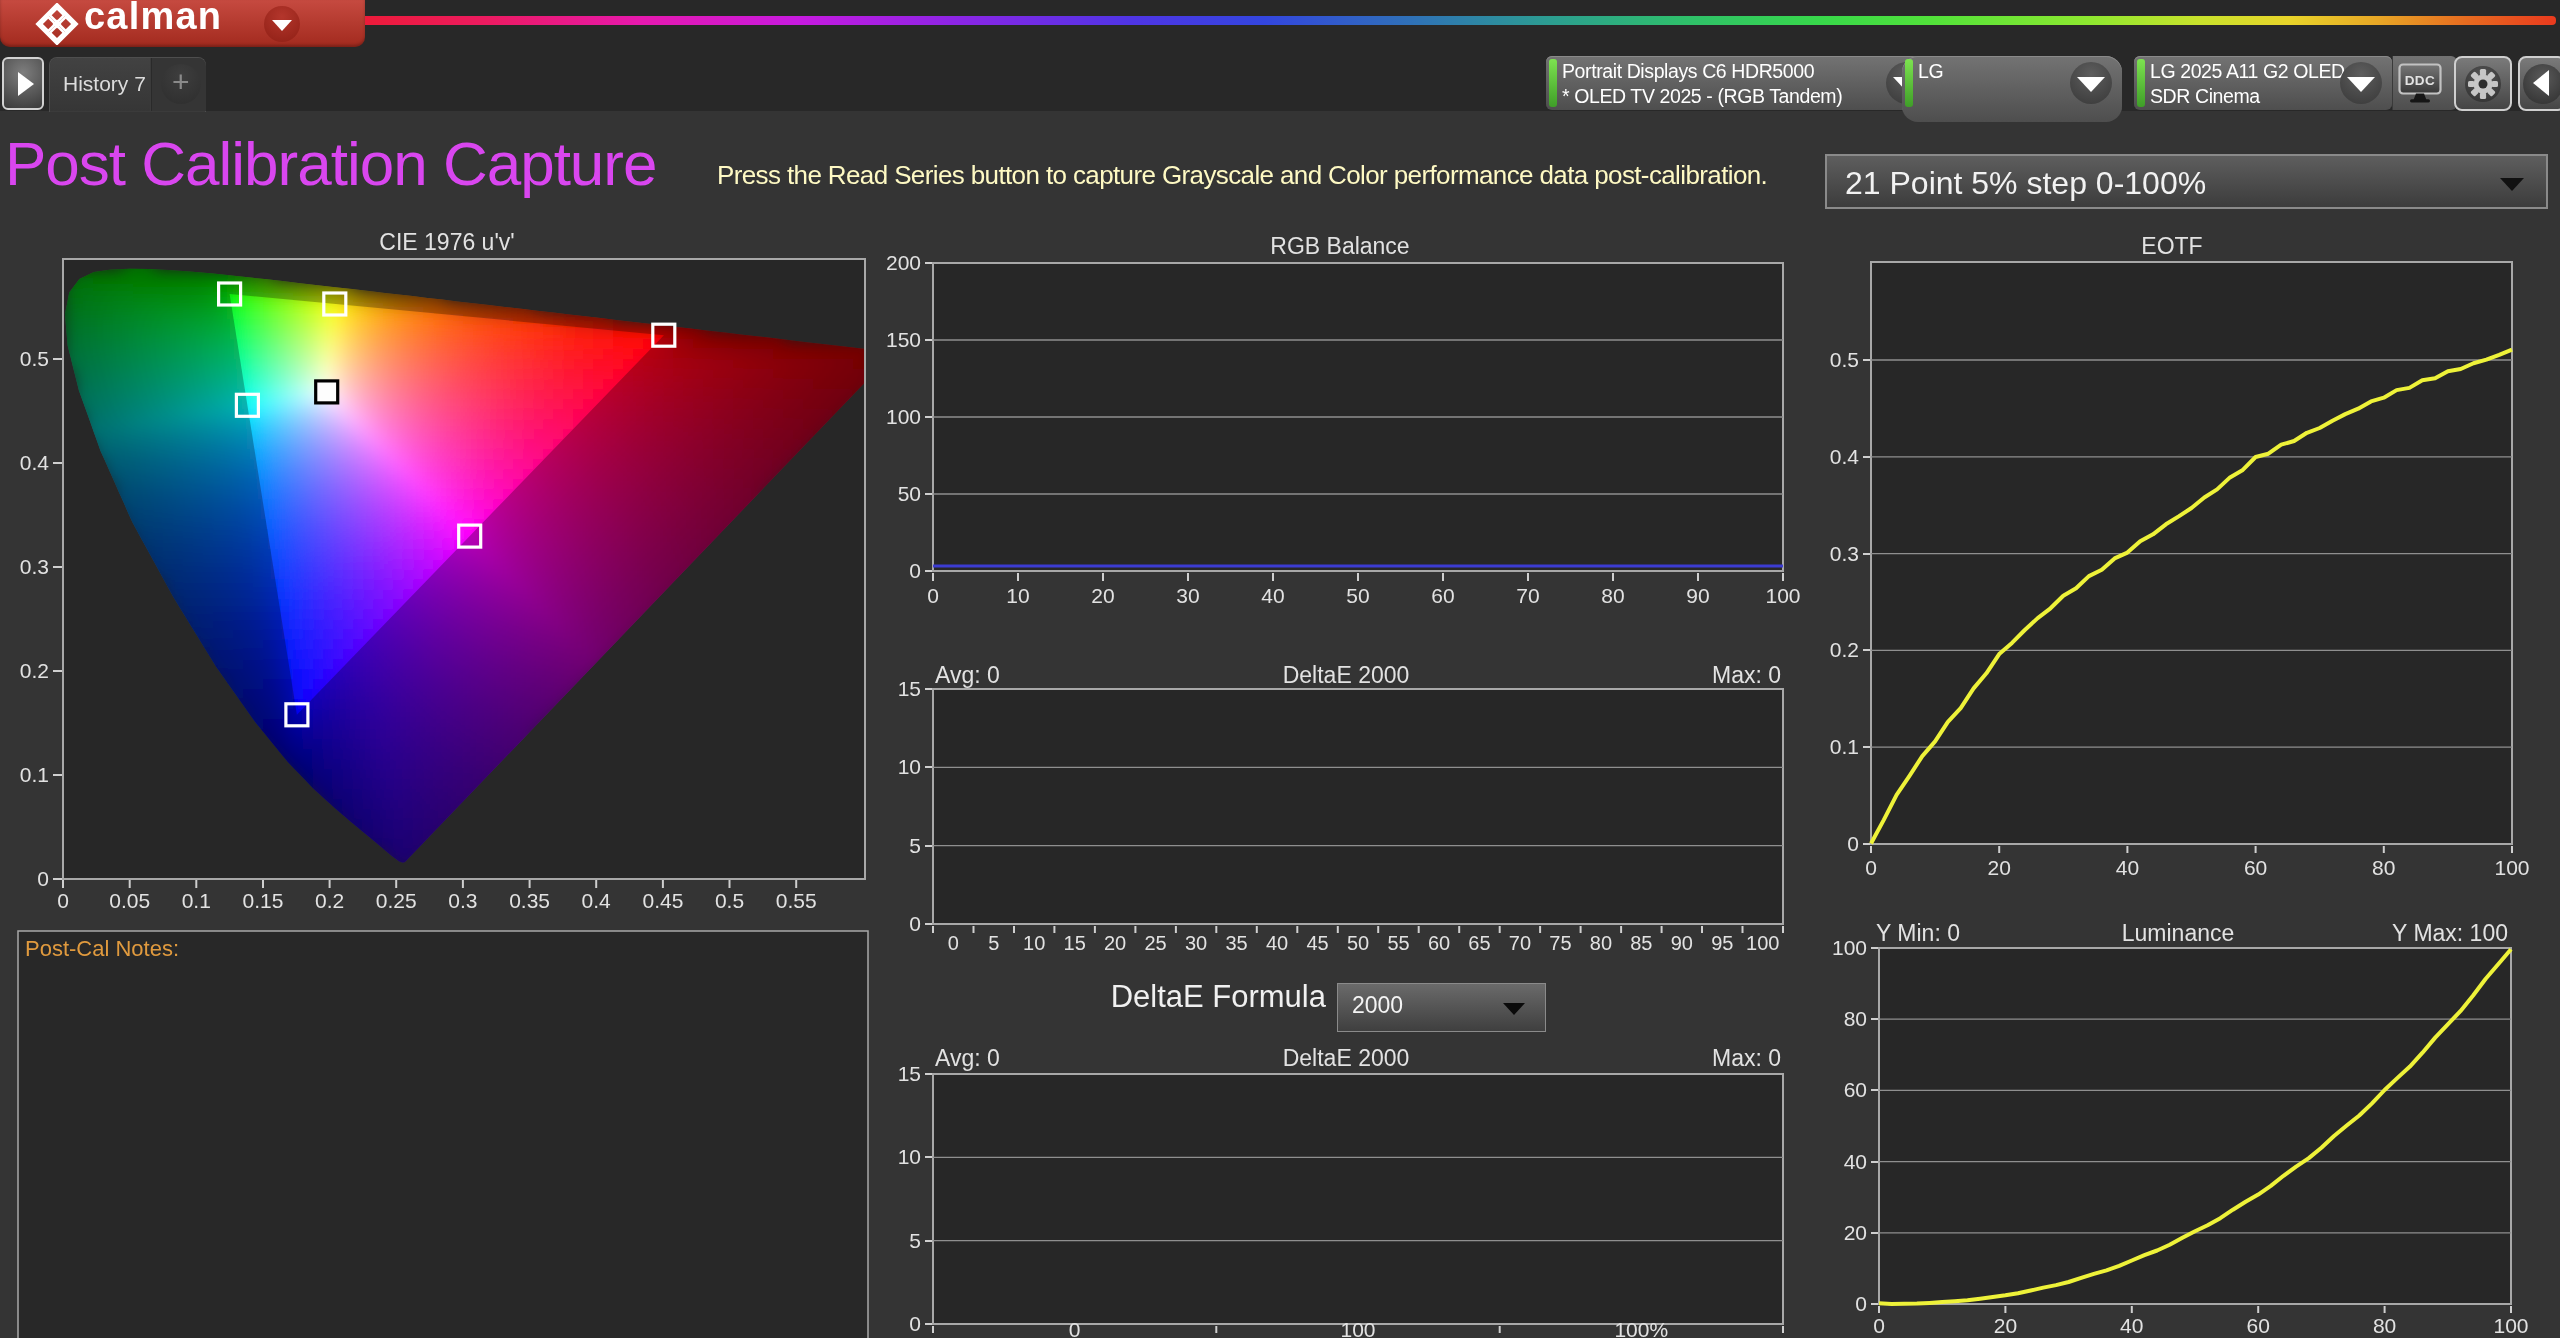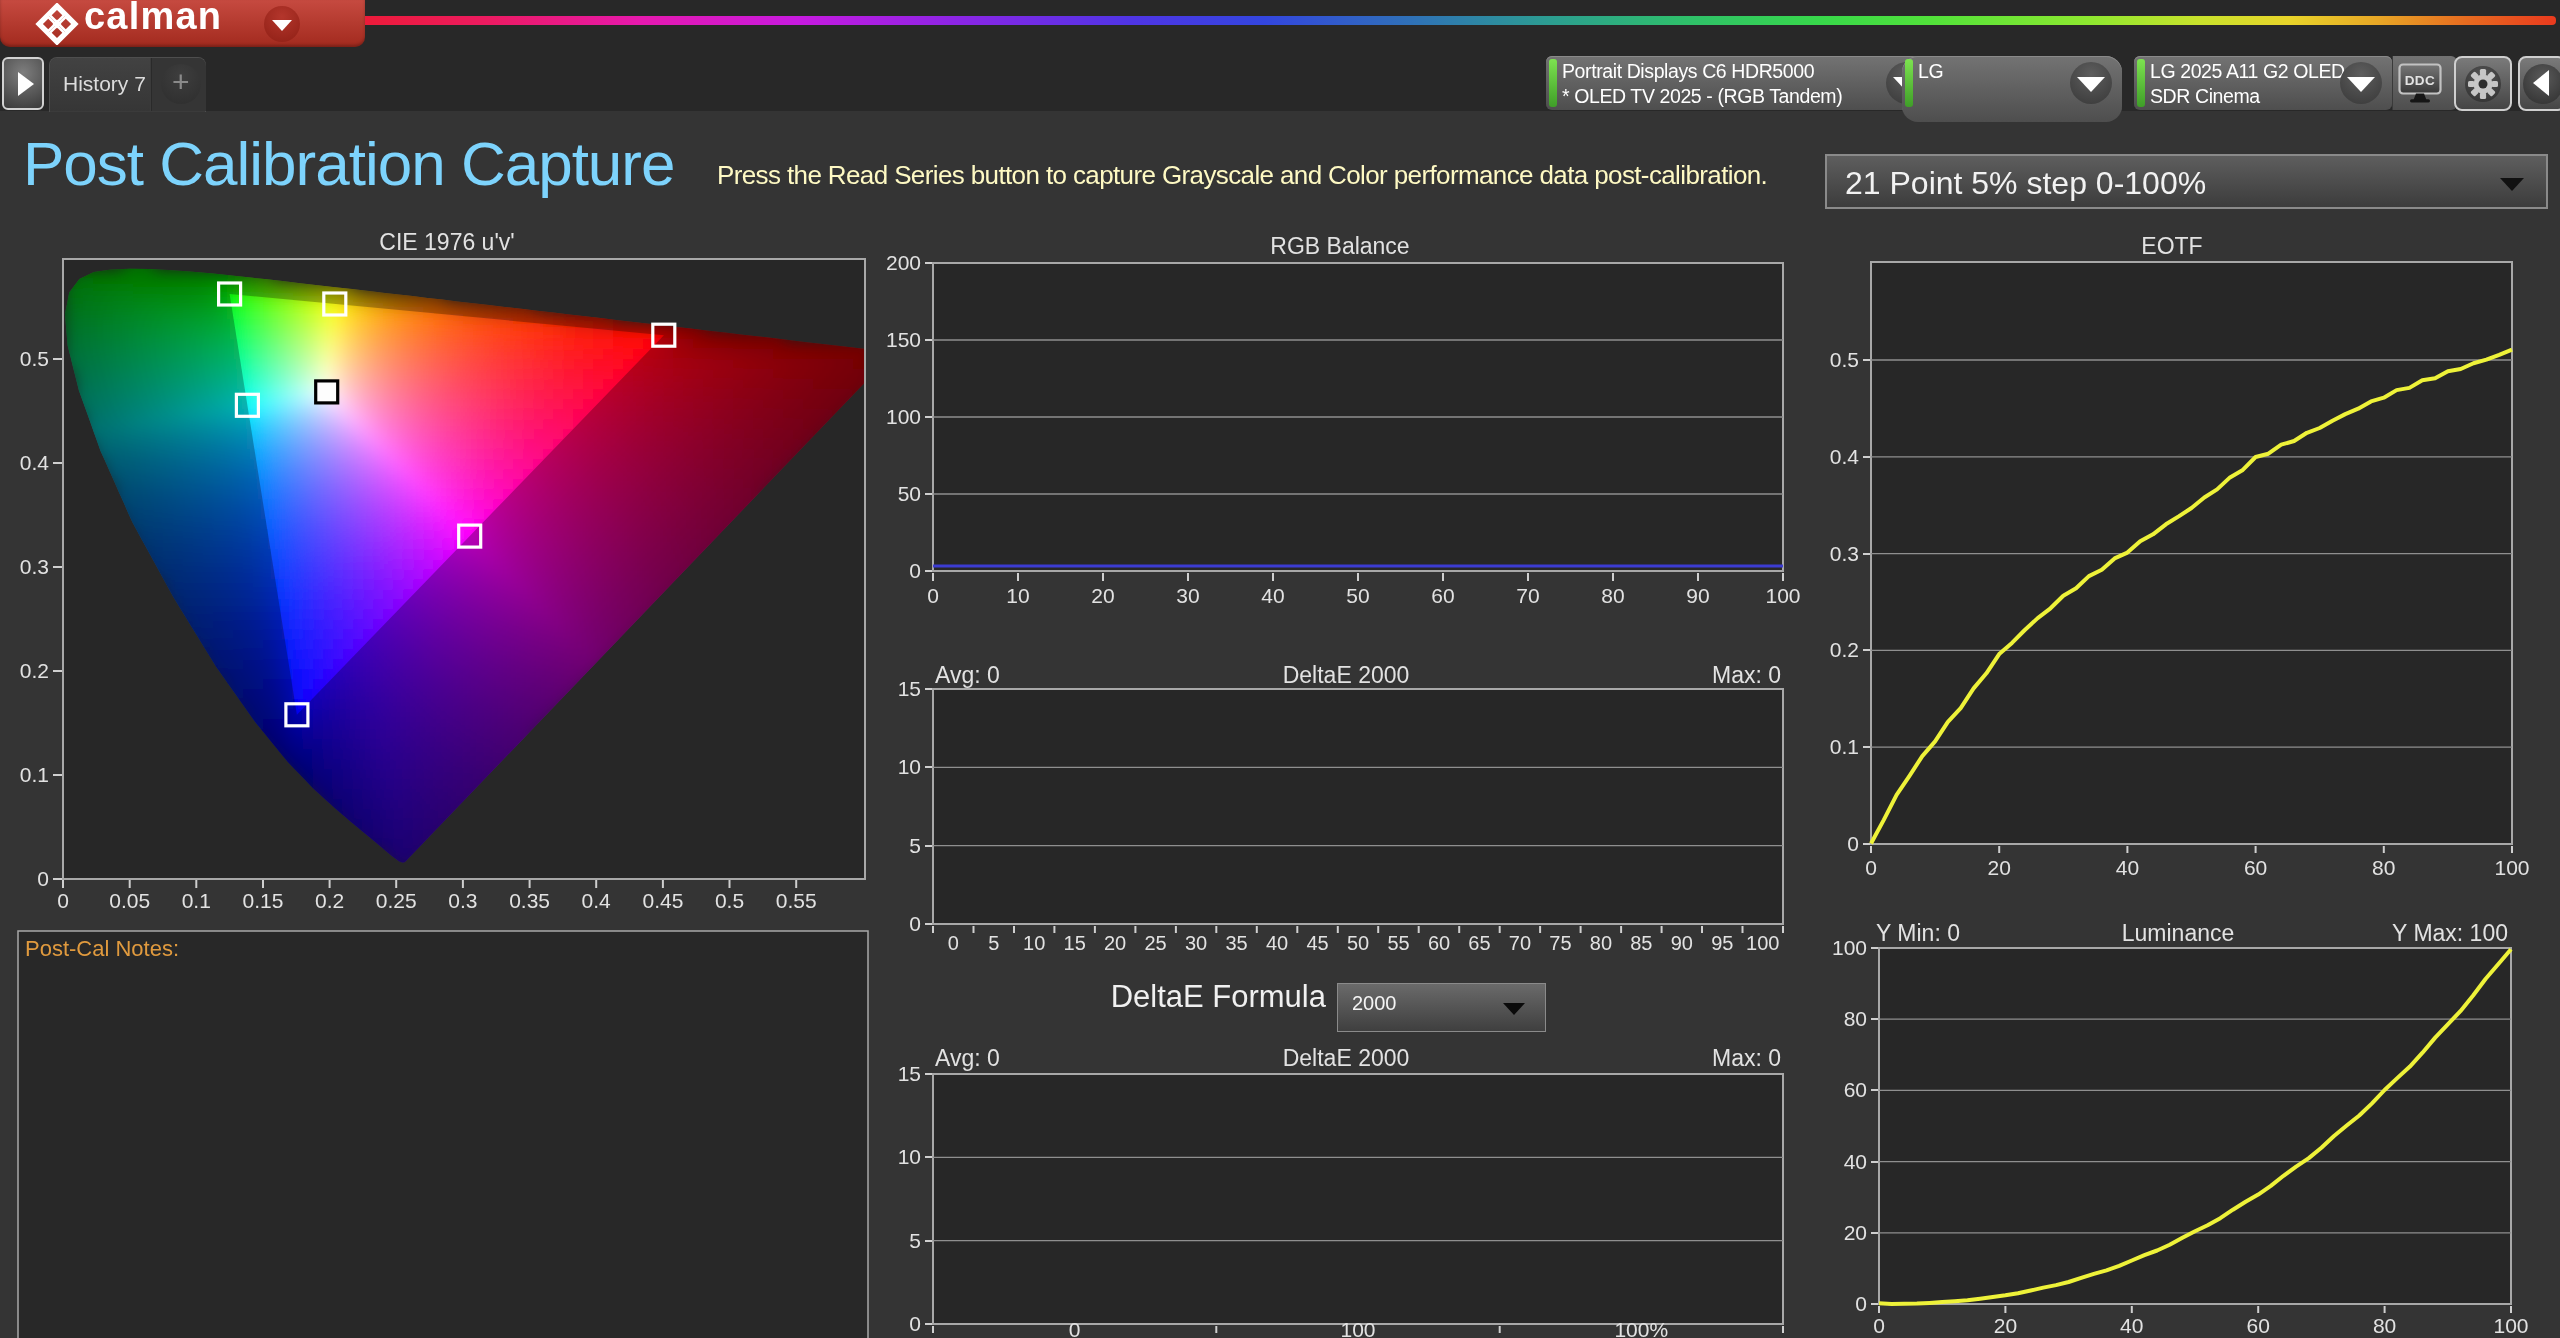--- a/index.html
+++ b/index.html
@@ -87,28 +87,28 @@
           <use href="#tg" transform="rotate(270 20 20)"></use>
           <use href="#tg" transform="rotate(315 20 20)"></use>
         </g>
         <circle cx="20" cy="20" r="4.5" fill="#2e2e2e"></circle>
       </svg></div>
 </div>
 <div class="abs" style="left:2518px;top:56px;width:48px;height:55px;border-radius:8px;border:2px solid #cfcfcf;background:linear-gradient(#7a7a7a,#454545)">
   <div class="abs" style="left:3px;top:5.5px;width:40px;height:40px;border-radius:50%;background:radial-gradient(circle at 50% 35%,#5a5a5a,#2e2e2e)"></div>
   <div class="abs" style="left:13px;top:12px;width:0;height:0;border-top:13px solid transparent;border-bottom:13px solid transparent;border-right:16px solid #fff"></div>
 </div>
-<div class="abs" style="left:23px;top:128px;font-size:62px;color:#7dd3fc;letter-spacing:-1px">Post Calibration Capture</div>
+<div class="abs" style="left:5px;top:128px;font-size:62px;color:#d946ef;letter-spacing:-1px">Post Calibration Capture</div>
 <div class="abs" style="left:717px;top:160px;font-size:26px;color:#fef9c3;letter-spacing:-0.62px">Press the Read Series button to capture Grayscale and Color performance data post-calibration.</div>
 <div class="abs" style="left:1825px;top:154px;width:723px;height:55px;border:2px solid #8a8a8a;background:linear-gradient(#5e5e5e,#3c3c3c)">
   <div class="abs" style="left:18px;top:9px;font-size:32px;color:#f2f2f2">21 Point 5% step 0-100%</div>
   <div class="abs" style="right:22px;top:22px;width:0;height:0;border-left:12px solid transparent;border-right:12px solid transparent;border-top:13px solid #111"></div>
 </div>
 <div class="abs" style="left:1337px;top:983px;width:209px;height:49px;border:1px solid #8a8a8a;background:linear-gradient(#6a6a6a,#3f3f3f)">
-  <div class="abs" style="left:14px;top:8px;font-size:20px;color:#f4f4f4">2000</div>
+  <div class="abs" style="left:14px;top:8px;font-size:23px;color:#f4f4f4">2000</div>
   <div class="abs" style="right:20px;top:19px;width:0;height:0;border-left:11px solid transparent;border-right:11px solid transparent;border-top:12px solid #0a0a0a"></div>
 </div>
 <div class="abs" style="left:0;top:0"><svg width="2560" height="1338" viewBox="0 0 2560 1338" xmlns="http://www.w3.org/2000/svg" font-family="Liberation Sans, sans-serif">
       <style>.mm rect{width:12px;height:12px}</style>
       <defs>
         <filter id="mb" x="-5%" y="-5%" width="110%" height="110%">
           <feGaussianBlur stdDeviation="7.5"></feGaussianBlur>
         </filter>
 <clipPath id="lc">
           <path d="M405.3 861.7L404.8 862.1L403.8 862.4L402.3 862.4L399.2 861.4L391.1 855.5L375.8 842.6L363.4 832.2L351.0 821.9L334.1 807.5L323.6 797.9L313.2 788.4L304.9 779.8L296.6 771.2L288.2 762.6L279.9 752.4L271.6 742.3L263.3 732.1L255.1 722.0L248.5 712.7L242.0 703.5L235.5 694.2L228.9 685.0L222.4 675.7L215.9 666.5L209.8 656.6L203.7 646.7L197.7 636.8L191.6 627.0L185.5 617.1L179.5 607.2L173.4 597.3L167.6 586.7L161.7 576.0L155.9 565.3L150.0 554.6L144.2 544.0L138.3 533.3L132.5 522.6L127.9 512.4L123.4 502.1L118.8 491.9L114.2 481.6L109.7 471.4L105.1 461.1L100.5 450.9L96.9 440.8L93.3 430.7L89.7 420.6L86.1 410.5L82.5 400.4L78.9 390.4L76.0 379.1L73.2 367.9L70.4 356.6L67.6 345.4L66.7 335.0L65.8 324.5L64.9 314.1L67.1 303.4L69.2 292.6L79.4 279.0L93.8 272.0L111.0 269.4L129.7 268.8L148.8 269.0L168.6 270.0L190.0 271.5L213.2 273.6L238.8 276.3L252.9 277.8L267.1 279.3L282.7 281.1L298.4 282.9L315.7 284.9L333.1 286.9L352.1 289.1L371.2 291.3L385.0 292.9L398.9 294.5L412.7 296.1L427.6 297.9L442.6 299.6L457.5 301.4L473.3 303.2L489.1 305.0L504.9 306.9L521.2 308.8L537.4 310.7L553.6 312.6L569.4 314.4L585.1 316.3L600.8 318.1L616.1 319.9L631.5 321.7L646.8 323.4L660.7 325.0L674.5 326.7L688.4 328.3L706.8 330.4L725.2 332.6L740.8 334.4L756.5 336.2L772.6 338.1L788.7 340.0L804.8 341.9L822.5 343.9L840.2 346.0L863.5 348.7L877.3 350.3L889.3 351.7L894.0 352.2L405.3 861.7Z"></path>

